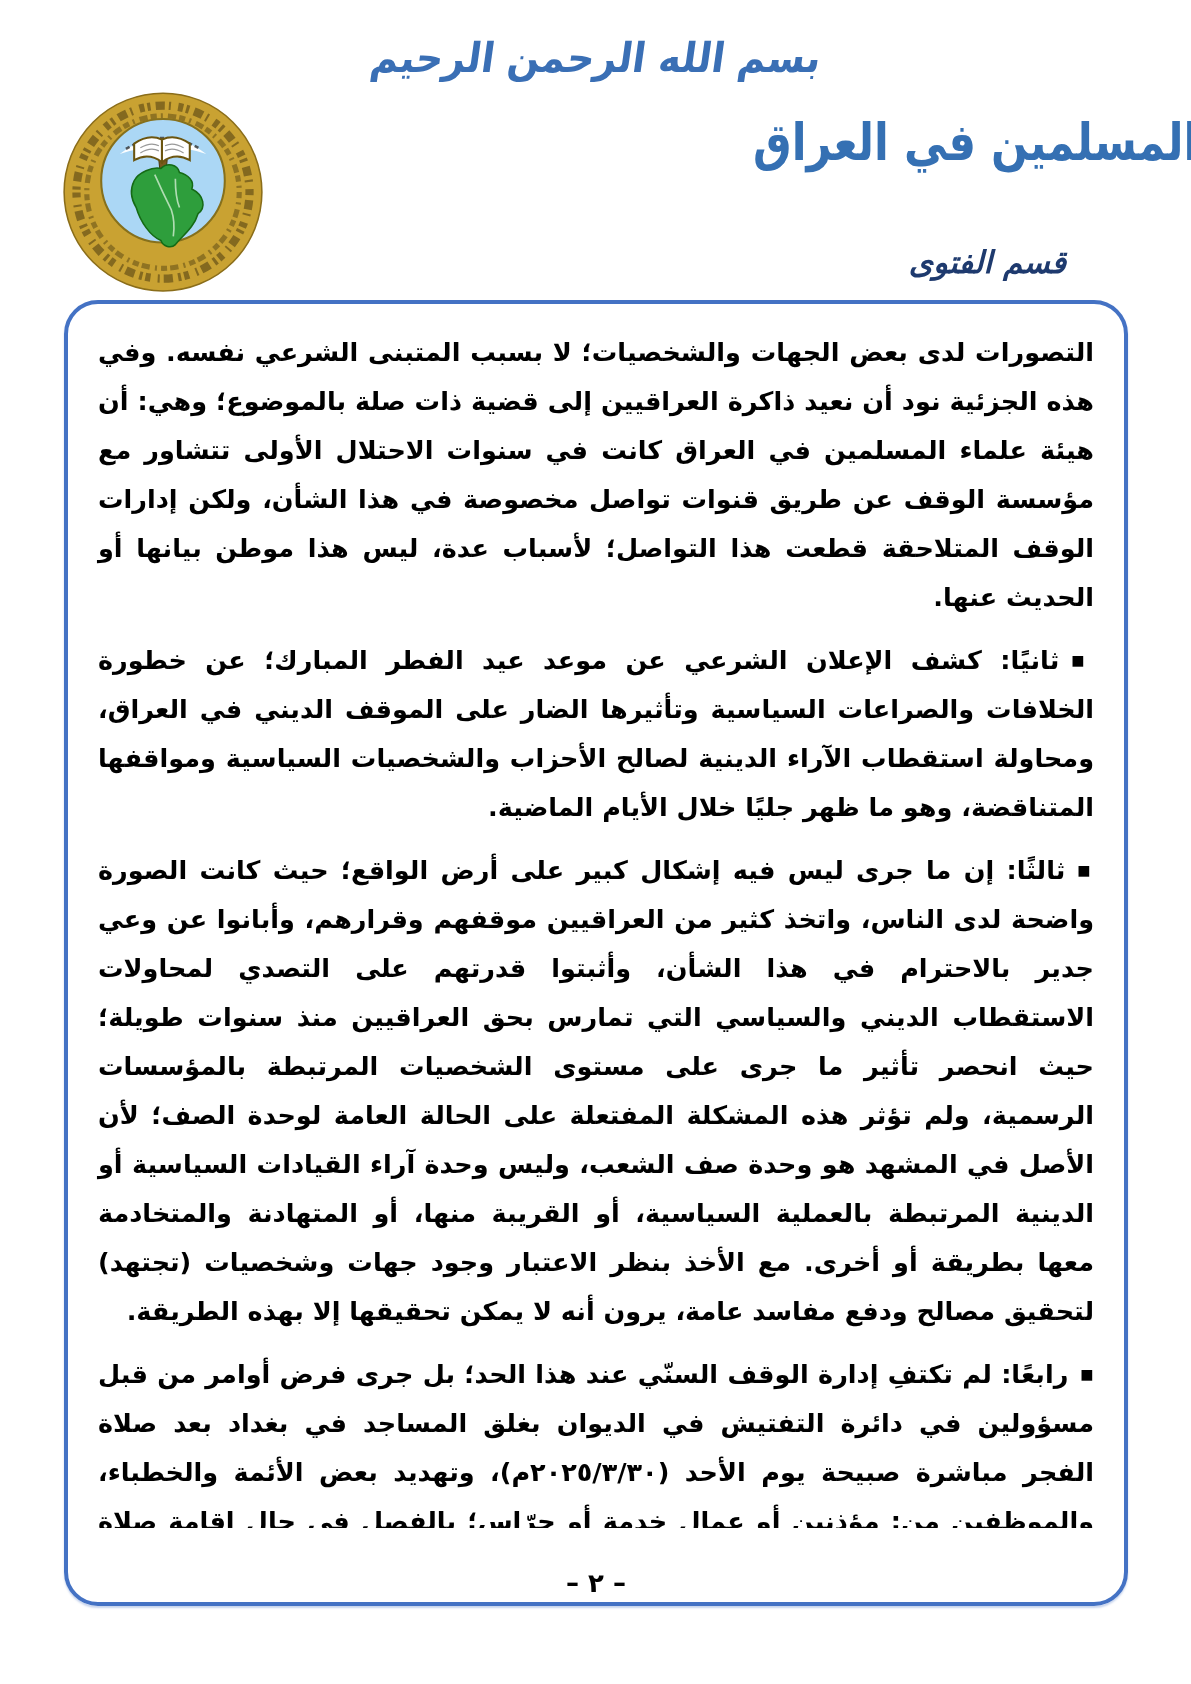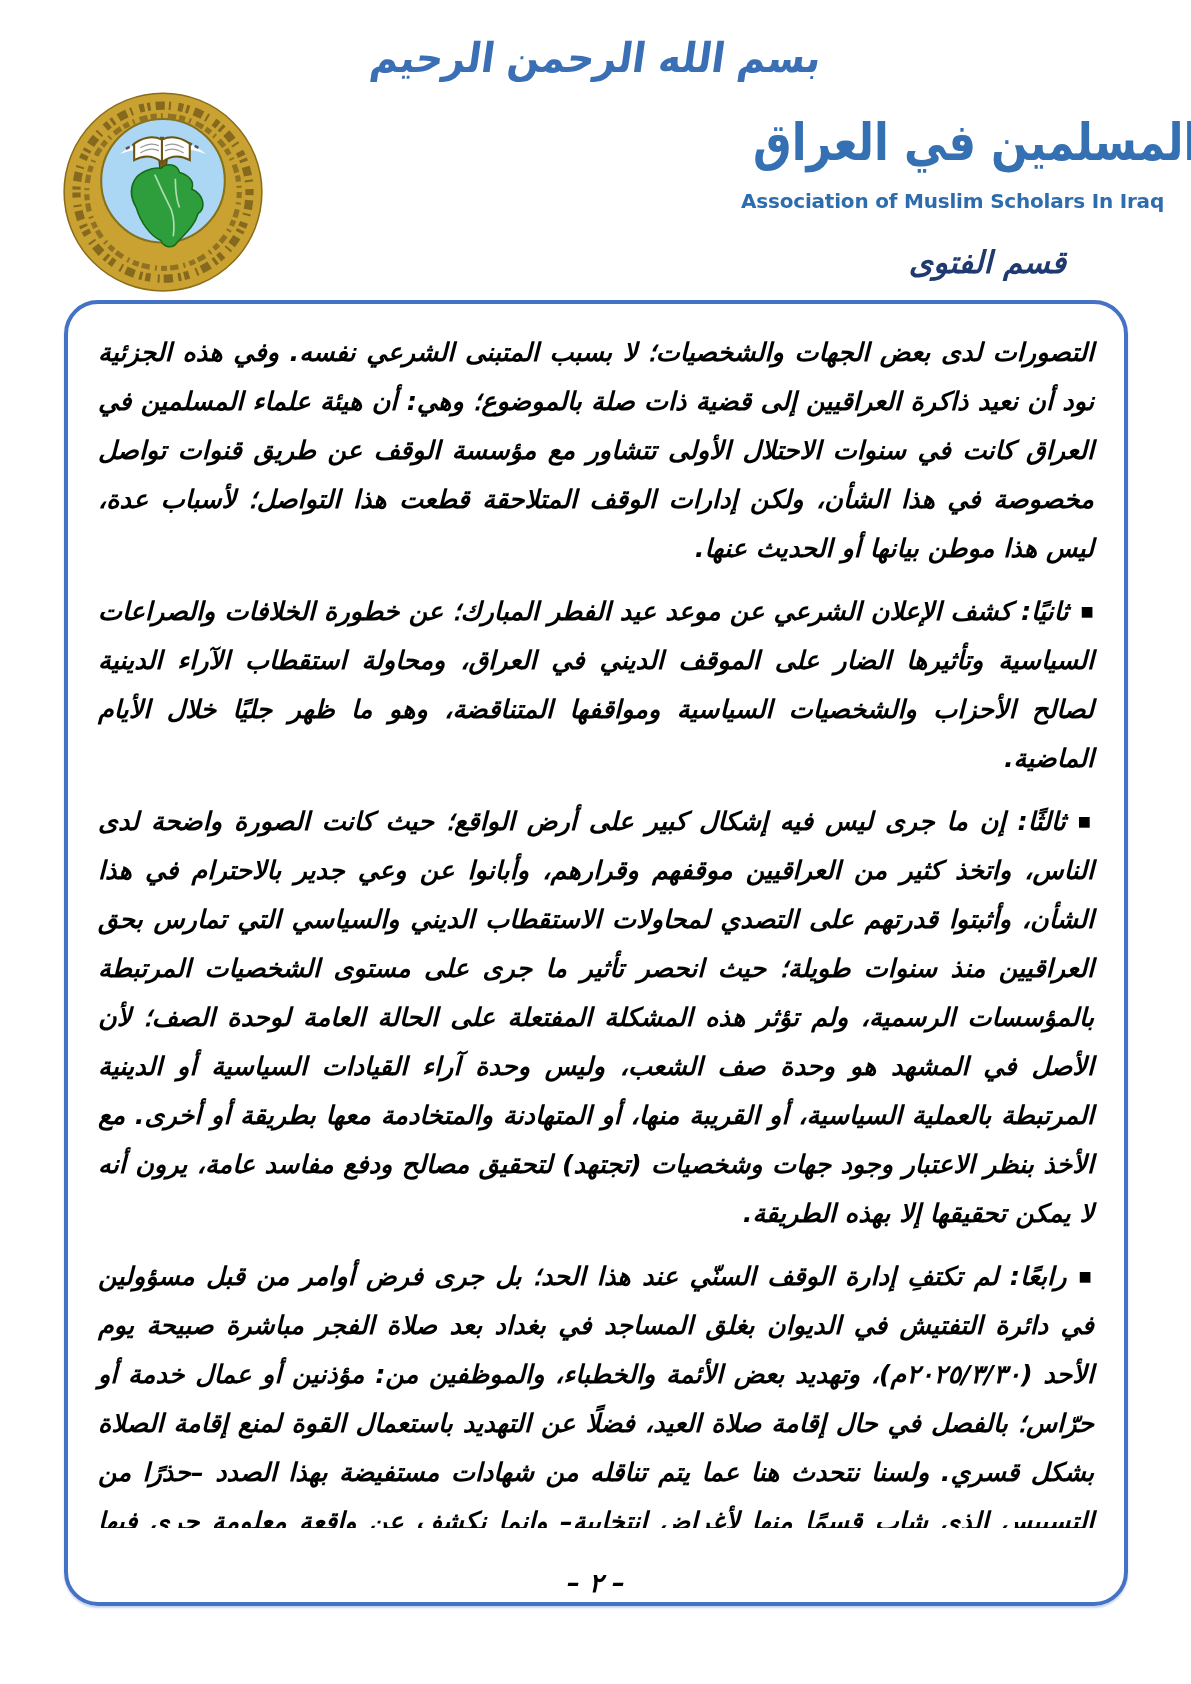--- a/index.html
+++ b/index.html
@@ -36,21 +36,20 @@
     position:absolute;top:244px;right:125px;
     color:#1E3A6E;font-size:31px;font-weight:bold;font-style:italic;
   }
   
   .content-box{
     position:absolute;left:64px;top:300px;
     width:1064px;height:1306px;
     border:4px solid #4472C4;border-radius:34px;
     box-shadow:0 2px 2px rgba(68,114,196,.30);
     box-sizing:border-box;
-    font-style:italic;
   }
   .body-text{
     direction:rtl;
     text-align:justify;
     color:#000;
     font-weight:bold;
     font-size:25.5px;line-height:49px;
     padding:24px 30px 0 30px;
     height:1200px;overflow:hidden;
   }
@@ -97,21 +96,20 @@
 
       <g>
         <path d="M72,92 C76,84 90,78 98,80 C104,74 114,76 116,84 C124,86 131,92 128,100 C140,106 142,118 134,124 C130,138 118,146 112,154 C108,158 100,156 98,150 C88,146 78,132 74,118 C68,108 68,100 72,92 Z" fill="#2E9E3C" stroke="#156A15" stroke-width="1.5"></path>
         <path d="M92,86 Q100,104 108,120 Q112,132 110,146 M112,90 Q112,108 116,118" stroke="#BFE3C0" stroke-width="1.6" fill="none" opacity="0.9"></path>
       </g>
     </svg>
   </div>
 
   <div class="org-block">
     <div class="org-ar">هيئة علماء المسلمين في العراق</div>
-    <div class="org-en">Association of Muslim  Scholars In Iraq</div>
   </div>
 
   <div class="dept">قسم الفتوى</div>
 
   <div class="content-box">
     <div class="body-text">
 
       <p class="para"><span>التصورات لدى بعض الجهات والشخصيات؛ لا بسبب المتبنى الشرعي نفسه. وفي هذه الجزئية نود أن نعيد ذاكرة العراقيين إلى قضية ذات صلة بالموضوع؛ وهي: أن هيئة علماء المسلمين في العراق كانت في سنوات الاحتلال الأولى تتشاور مع مؤسسة الوقف عن طريق قنوات تواصل مخصوصة في هذا الشأن، ولكن إدارات الوقف المتلاحقة قطعت هذا التواصل؛ لأسباب عدة، ليس هذا موطن بيانها أو الحديث عنها.</span></p>
 
       <p class="para"><span class="bullet">■</span><span>ثانيًا: كشف الإعلان الشرعي عن موعد عيد الفطر المبارك؛ عن خطورة الخلافات والصراعات السياسية وتأثيرها الضار على الموقف الديني في العراق، ومحاولة استقطاب الآراء الدينية لصالح الأحزاب والشخصيات السياسية ومواقفها المتناقضة، وهو ما ظهر جليًا خلال الأيام الماضية.</span></p>

